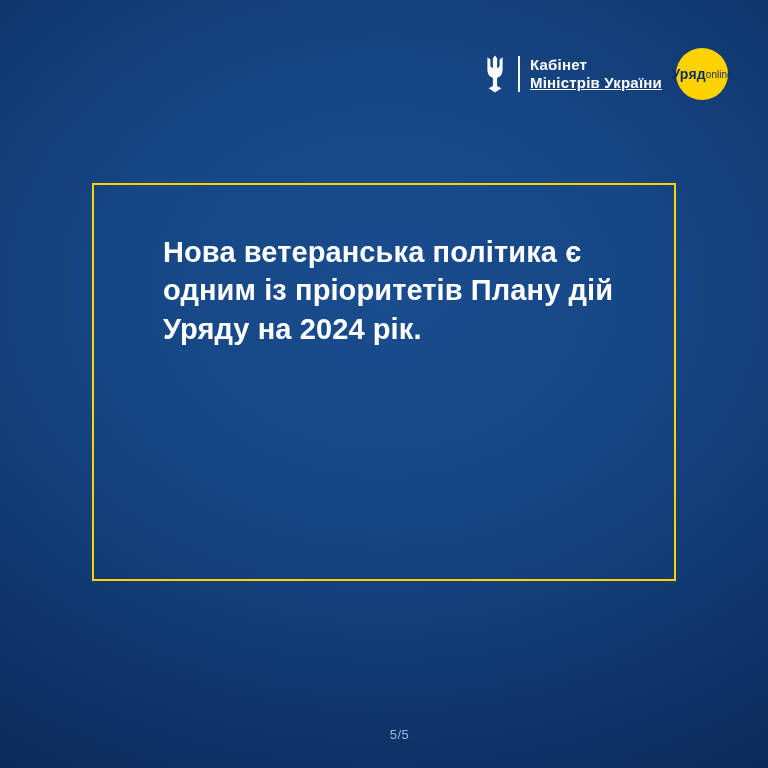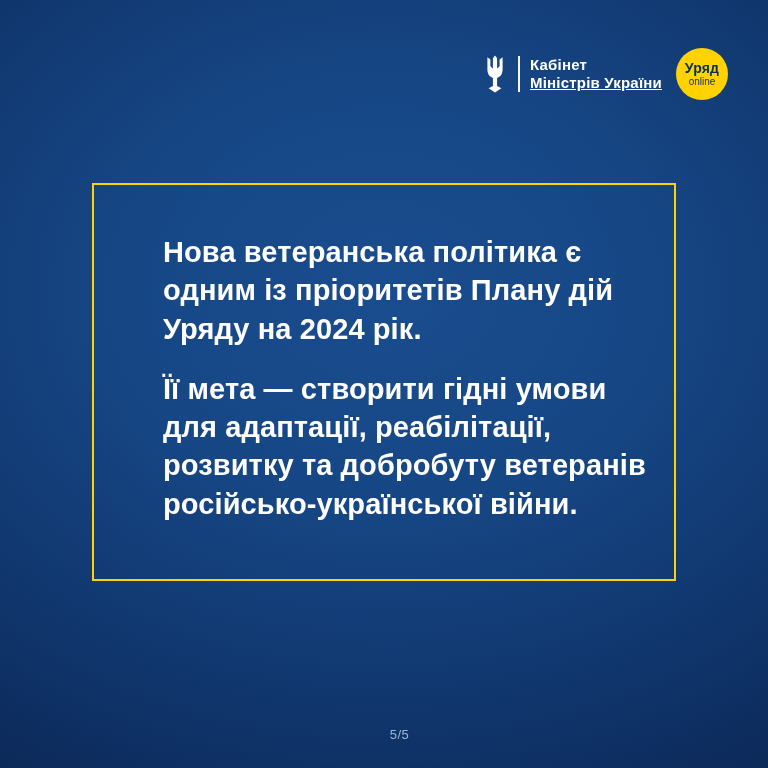--- a/index.html
+++ b/index.html
@@ -51,21 +51,21 @@
   }
   .cmu-text .l1 { display: block; }
   .cmu-text .l2 { display: block; text-decoration: underline; }
 
   .uriad-badge {
     width: 52px;
     height: 52px;
     border-radius: 50%;
     background: #ffd200;
     display: flex;
-    flex-direction: column;
+    flex-direction: row;
     align-items: center;
     justify-content: center;
     line-height: 1;
   }
   .uriad-badge .u1 {
     color: #0c2d5e;
     font-weight: bold;
     font-size: 14px;
     letter-spacing: .2px;
   }
@@ -136,18 +136,17 @@
     <div class="uriad-badge">
       <span class="u1">Уряд</span>
       <span class="u2">online</span>
     </div>
   </div>
 
   <div class="frame"></div>
 
   <div class="body-text">
     <p class="para">Нова ветеранська політика є одним із пріоритетів Плану дій Уряду на 2024 рік.</p>
-    <p class="para">Її мета — створити гідні умови для адаптації, реабілітації, розвитку та добробуту ветеранів російсько-української війни.</p>
   </div>
 
   <div class="page-counter">5/5</div>
 
 </div>
 
 </body></html>

